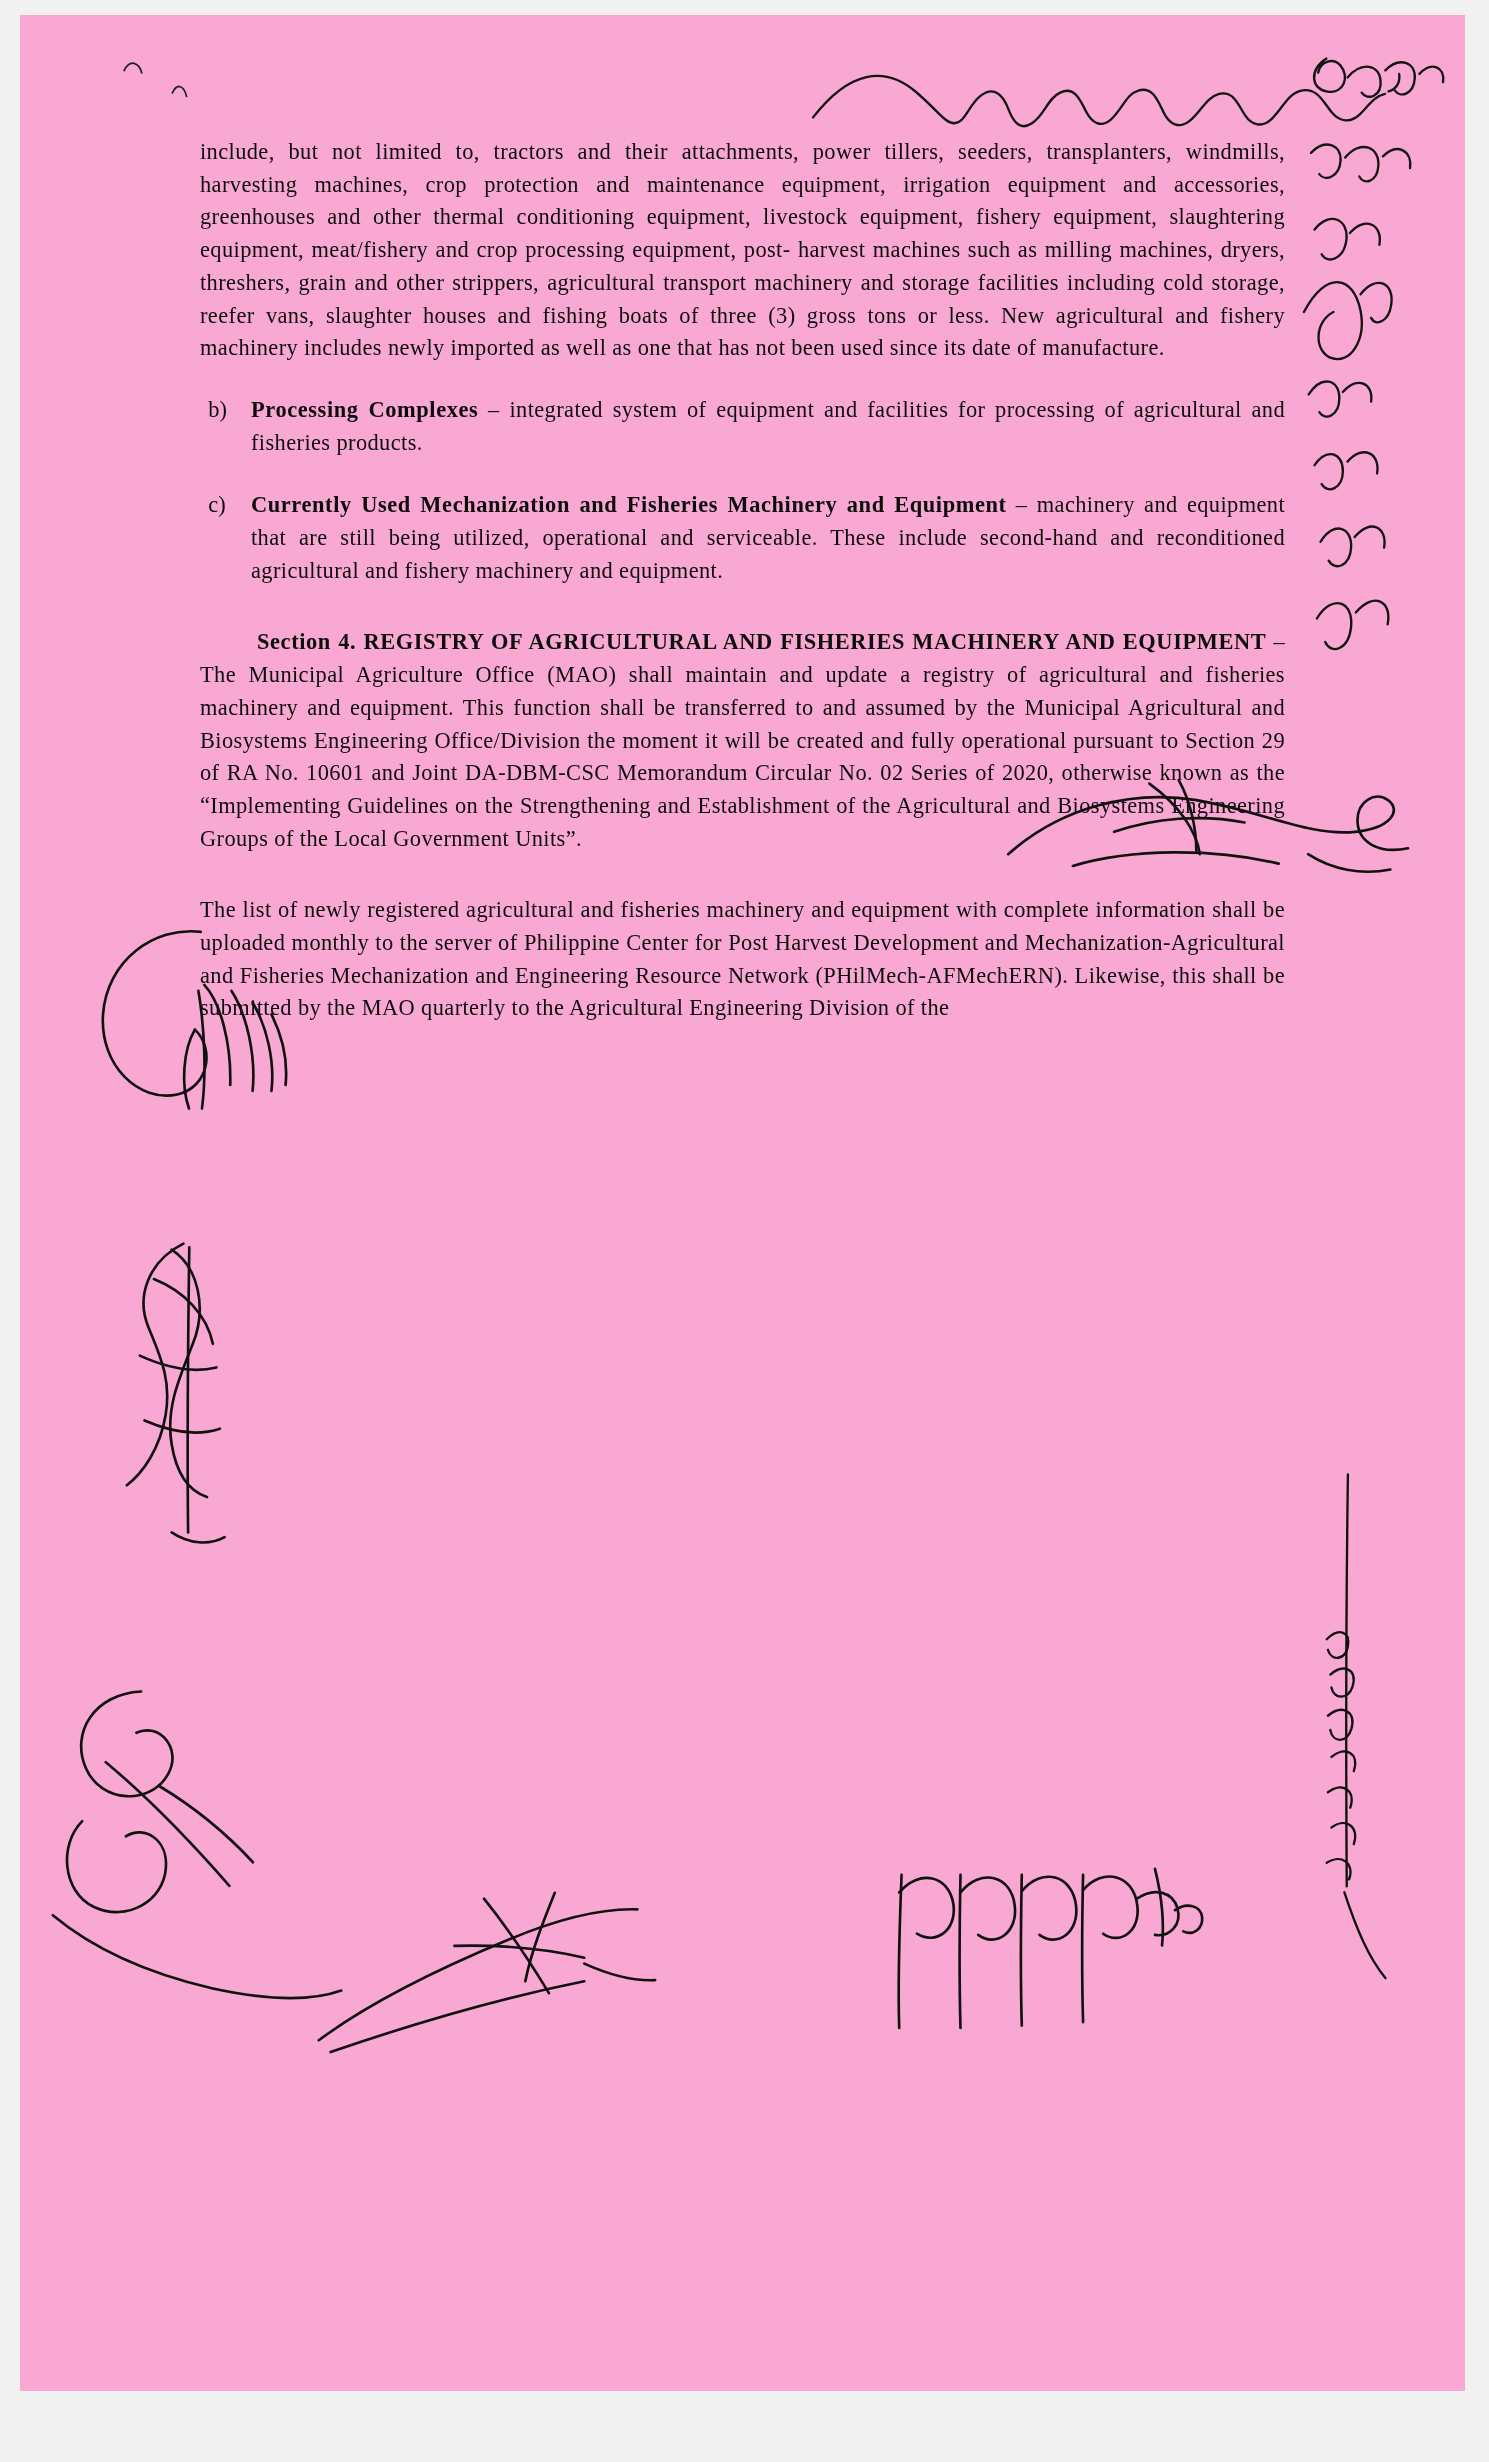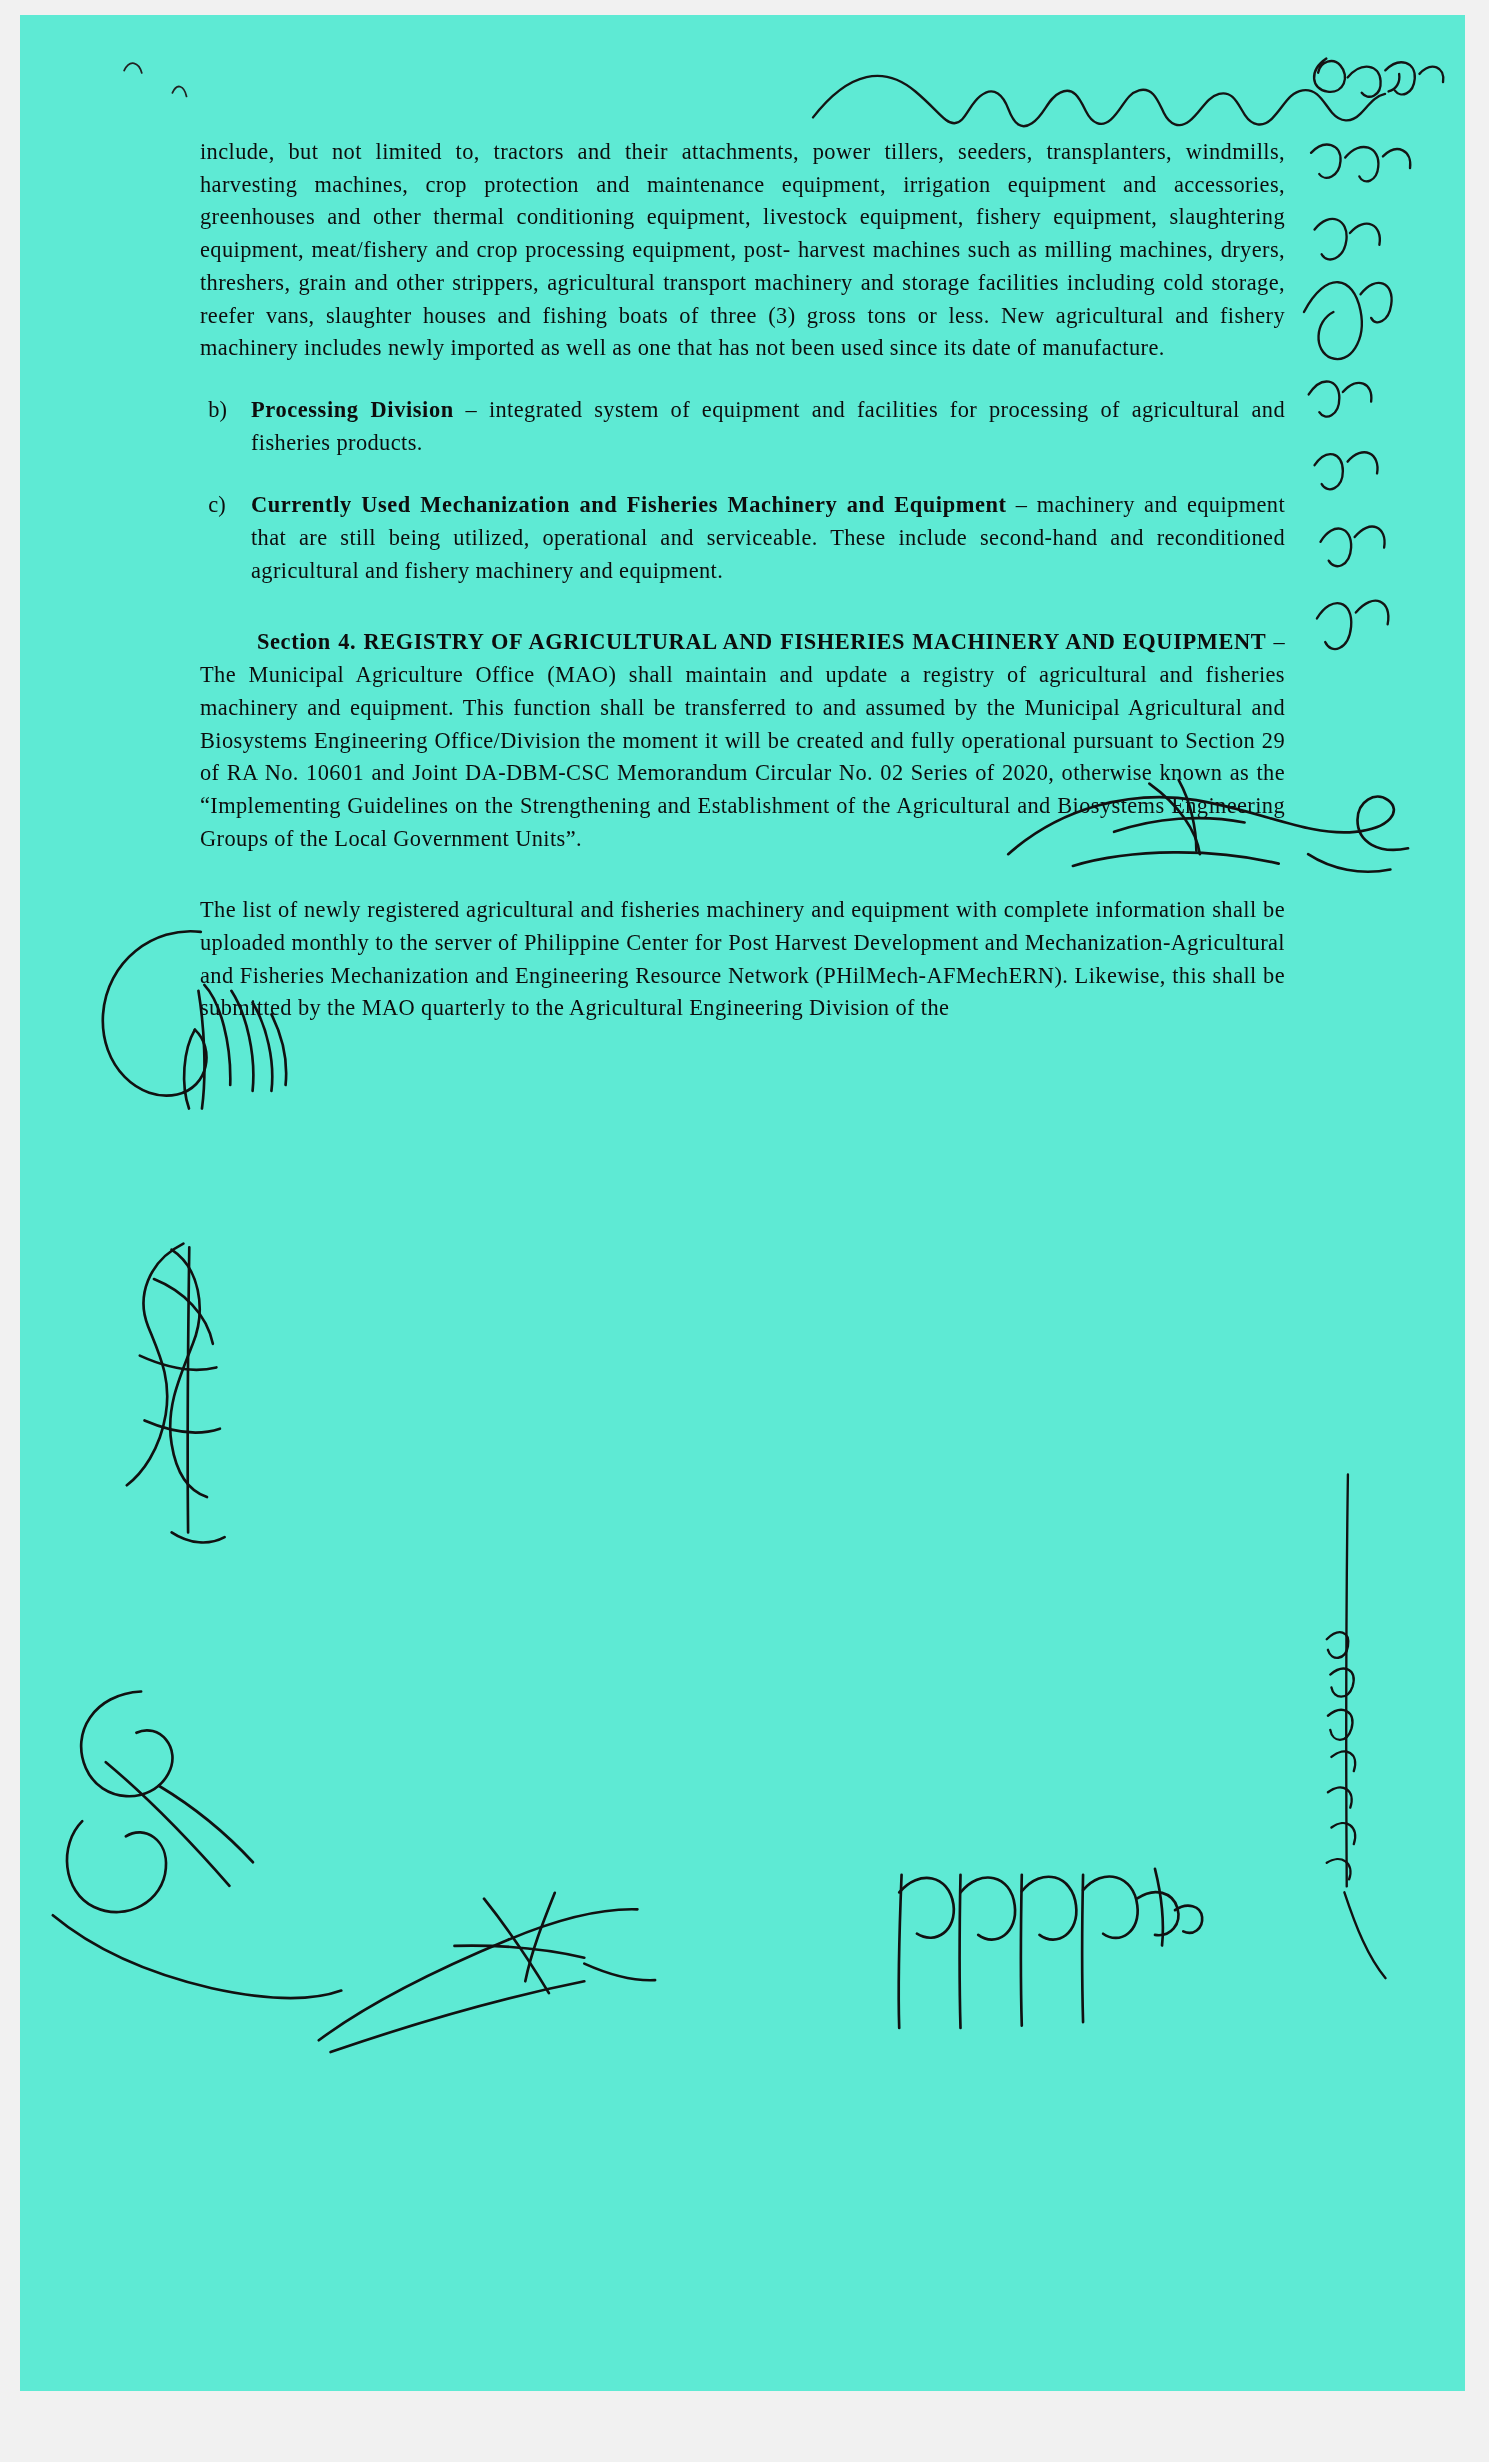--- a/index.html
+++ b/index.html
@@ -7,21 +7,21 @@
     padding: 0;
     background: #ffffff;
   }
   body {
     font-family: "Liberation Serif", serif;
   }
   #page {
     position: relative;
     width: 1489px;
     height: 2462px;
-    background: #5eead4;
+    background: #f9a8d4;
     overflow: hidden;
   }
   
   .scan-edge-left,
   .scan-edge-right,
   .scan-edge-top,
   .scan-edge-bottom {
     position: absolute;
     background: #f1f1f1;
   }
@@ -97,21 +97,21 @@
   <div class="scan-edge-top"></div>
   <div class="scan-edge-bottom"></div>
 
   <div class="doc-body">
 
     <p class="para first-block">include, but not limited to, tractors  and their attachments, power tillers, seeders, transplanters, windmills, harvesting machines, crop protection and maintenance equipment, irrigation equipment and accessories, greenhouses and other thermal conditioning equipment, livestock equipment, fishery equipment, slaughtering equipment, meat/fishery and crop processing equipment, post- harvest machines such as milling machines, dryers, threshers, grain and other strippers, agricultural transport machinery and storage facilities including cold storage, reefer vans, slaughter houses and fishing boats of three (3) gross tons or less.  New agricultural and fishery machinery includes newly imported as well as one that has not been used since its date of manufacture.</p>
 
     <div class="list-item">
       <div class="list-marker">b)</div>
       <div class="list-text">
-        <span class="bold">Processing Division</span><span> – integrated system of equipment and facilities for processing of agricultural and fisheries products.</span>
+        <span class="bold">Processing Complexes</span><span> – integrated system of equipment and facilities for processing of agricultural and fisheries products.</span>
       </div>
     </div>
 
     <div class="list-item">
       <div class="list-marker">c)</div>
       <div class="list-text">
         <span class="bold">Currently Used Mechanization and Fisheries Machinery and Equipment</span><span> – machinery and equipment that are still being utilized, operational and serviceable. These include second-hand and reconditioned agricultural and fishery machinery and equipment.</span>
       </div>
     </div>
 

